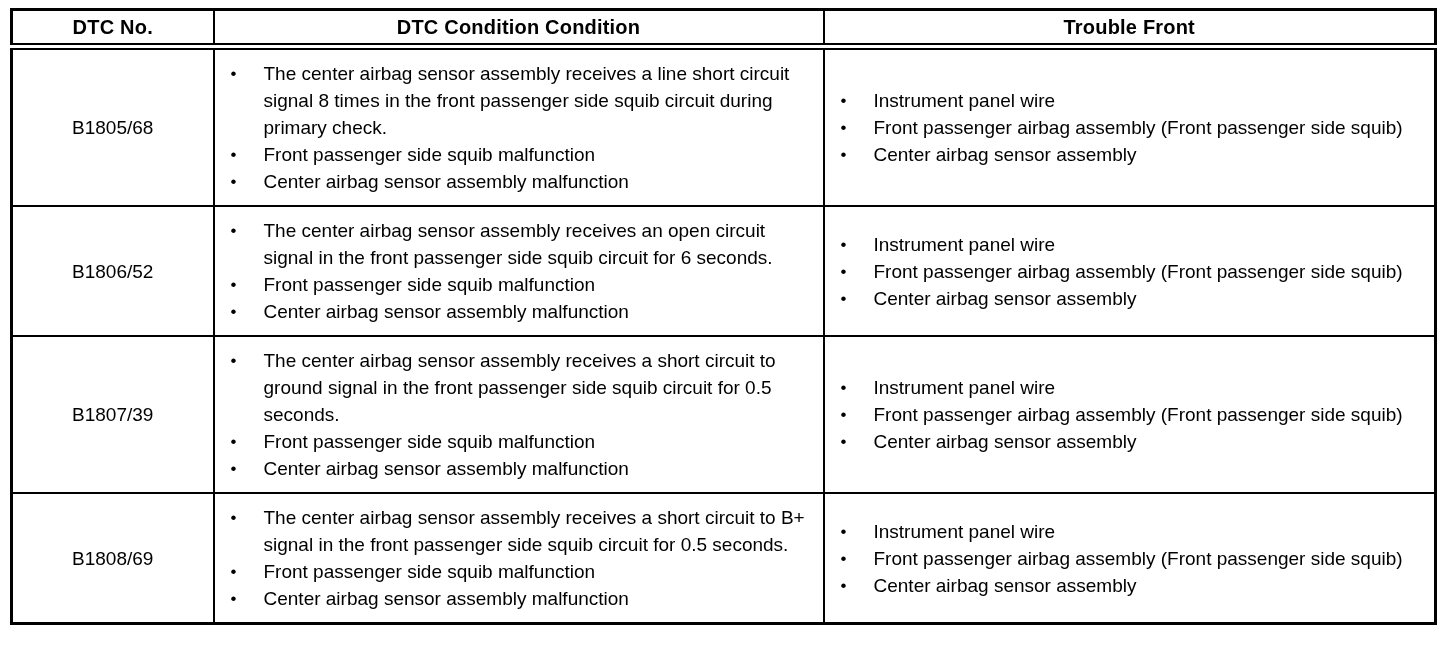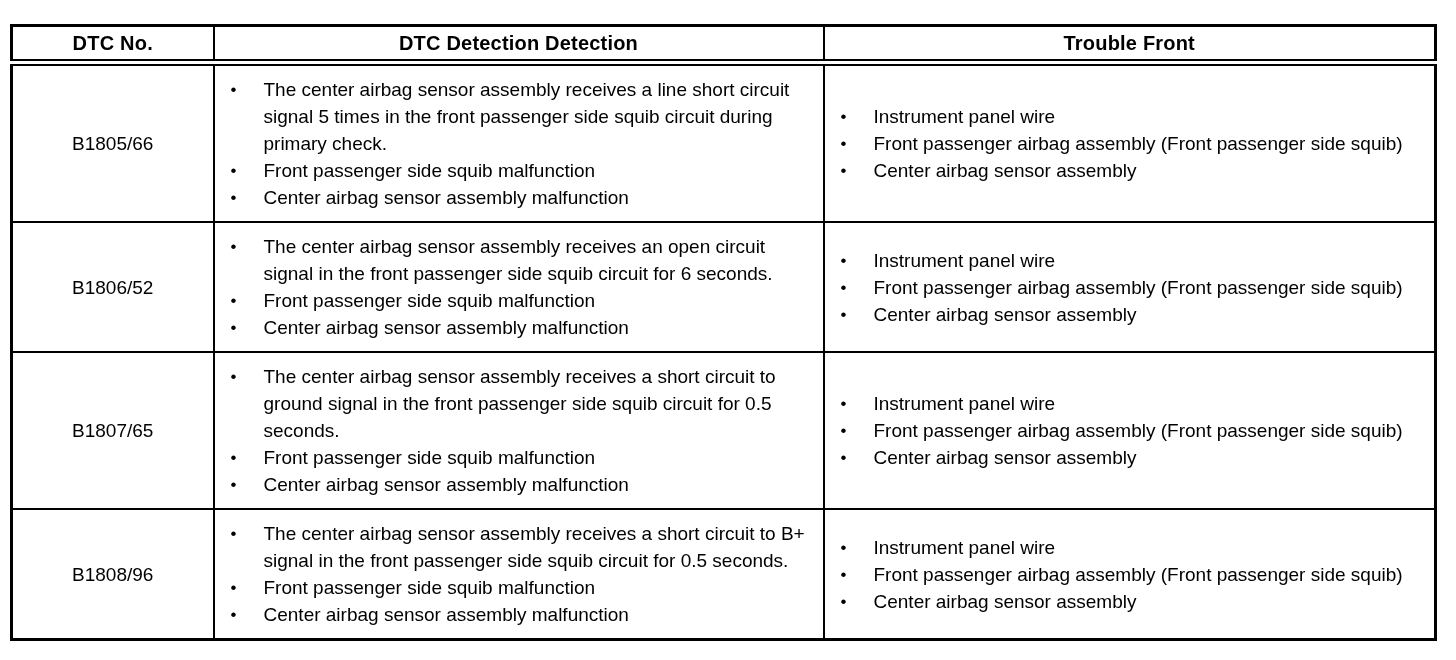--- a/index.html
+++ b/index.html
@@ -8,21 +8,21 @@
     width: 1456px;
     height: 660px;
     position: relative;
     font-family: "Liberation Sans", sans-serif;
     color: #000000;
     overflow: hidden;
   }
   .dtc-table {
     position: absolute;
     left: 10px;
-    top: 24px;
+    top: 8px;
     width: 1424px;
     border-collapse: collapse;
     table-layout: fixed;
     border: 3px solid #000000;
   }
   .dtc-table th,
   .dtc-table td {
     border: 2px solid #000000;
   }
   .dtc-table thead th {
@@ -64,31 +64,31 @@
 
 <table class="dtc-table">
   <colgroup>
     <col style="width:202px">
     <col style="width:610px">
     <col style="width:612px">
   </colgroup>
   <thead>
     <tr>
       <th>DTC No.</th>
-      <th>DTC Detection Detection</th>
+      <th>DTC Condition Condition</th>
       <th>Trouble Front</th>
     </tr>
   </thead>
   <tbody>
       <tr>
-        <td class="cell-dtc">B1805/66</td>
-        <td class="cell-list">
-          <div class="bullet">
-            <span class="glyph">•</span>
-            <span class="btext">The center airbag sensor assembly receives a line short circuit signal 5 times in the front passenger side squib circuit during primary check.</span>
+        <td class="cell-dtc">B1805/68</td>
+        <td class="cell-list">
+          <div class="bullet">
+            <span class="glyph">•</span>
+            <span class="btext">The center airbag sensor assembly receives a line short circuit signal 8 times in the front passenger side squib circuit during primary check.</span>
           </div>
           <div class="bullet">
             <span class="glyph">•</span>
             <span class="btext">Front passenger side squib malfunction</span>
           </div>
           <div class="bullet">
             <span class="glyph">•</span>
             <span class="btext">Center airbag sensor assembly malfunction</span>
           </div>
         </td>
@@ -132,21 +132,21 @@
             <span class="glyph">•</span>
             <span class="btext">Front passenger airbag assembly (Front passenger side squib)</span>
           </div>
           <div class="bullet">
             <span class="glyph">•</span>
             <span class="btext">Center airbag sensor assembly</span>
           </div>
         </td>
       </tr>
       <tr>
-        <td class="cell-dtc">B1807/65</td>
+        <td class="cell-dtc">B1807/39</td>
         <td class="cell-list">
           <div class="bullet">
             <span class="glyph">•</span>
             <span class="btext">The center airbag sensor assembly receives a short circuit to ground signal in the front passenger side squib circuit for 0.5 seconds.</span>
           </div>
           <div class="bullet">
             <span class="glyph">•</span>
             <span class="btext">Front passenger side squib malfunction</span>
           </div>
           <div class="bullet">
@@ -163,21 +163,21 @@
             <span class="glyph">•</span>
             <span class="btext">Front passenger airbag assembly (Front passenger side squib)</span>
           </div>
           <div class="bullet">
             <span class="glyph">•</span>
             <span class="btext">Center airbag sensor assembly</span>
           </div>
         </td>
       </tr>
       <tr>
-        <td class="cell-dtc">B1808/96</td>
+        <td class="cell-dtc">B1808/69</td>
         <td class="cell-list">
           <div class="bullet">
             <span class="glyph">•</span>
             <span class="btext">The center airbag sensor assembly receives a short circuit to B+ signal in the front passenger side squib circuit for 0.5 seconds.</span>
           </div>
           <div class="bullet">
             <span class="glyph">•</span>
             <span class="btext">Front passenger side squib malfunction</span>
           </div>
           <div class="bullet">

